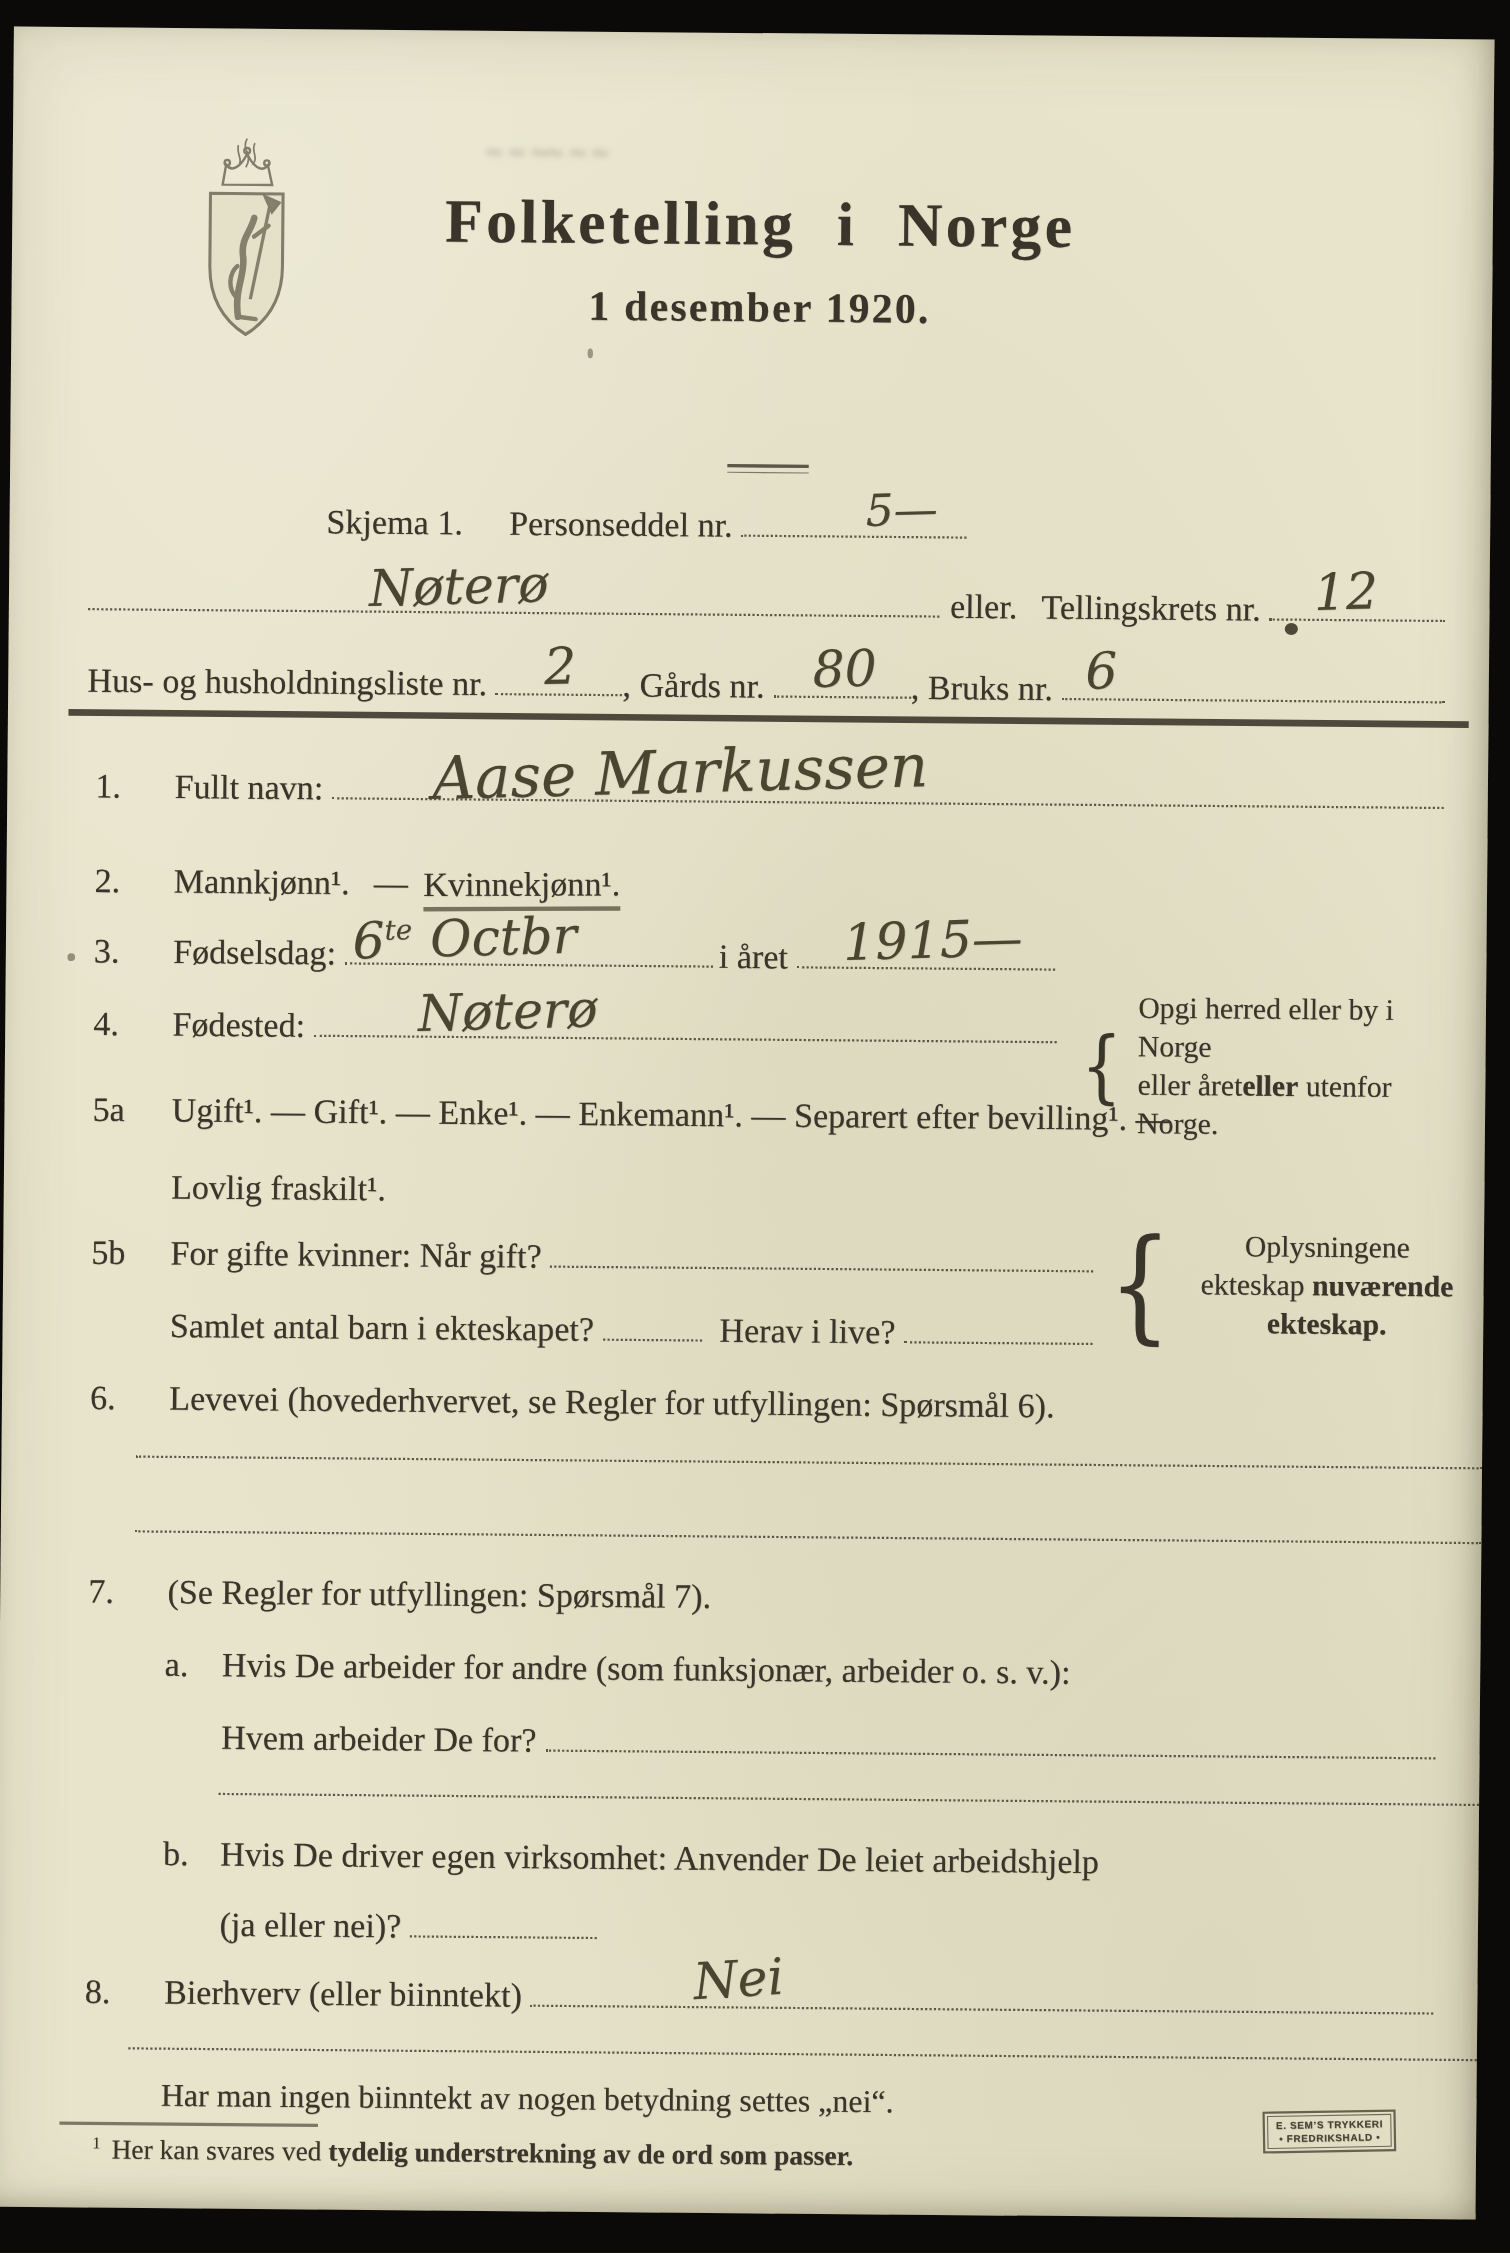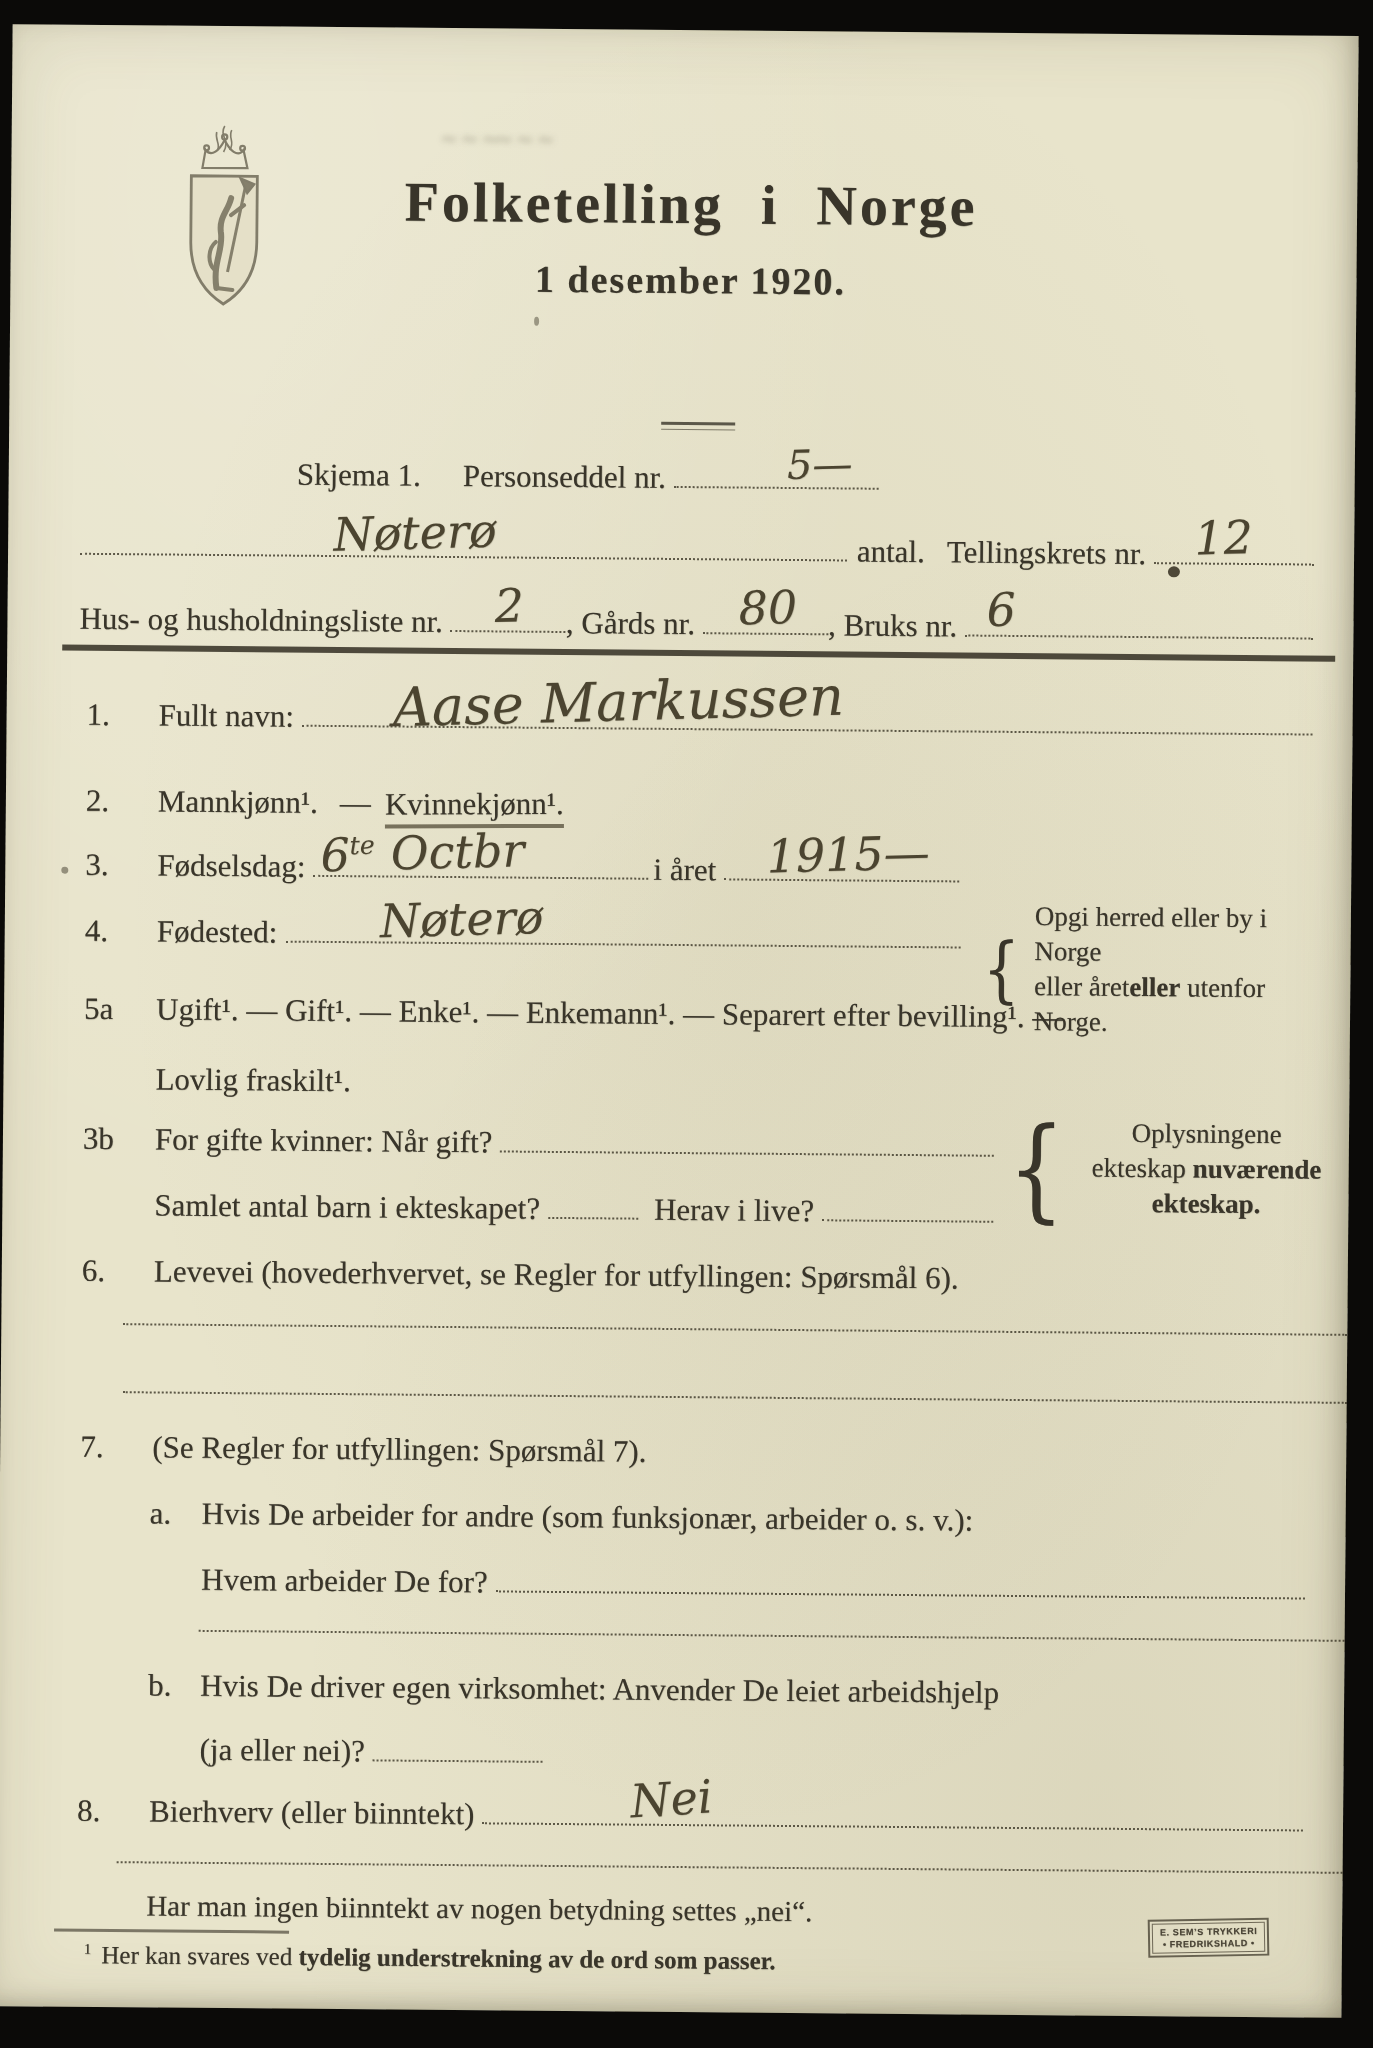--- a/index.html
+++ b/index.html
@@ -86,21 +86,21 @@
     <span class="lbl">Personseddel nr.</span>
     <span class="dots" style="width:205px;">
       <span class="hand hand-md" style="left:55%;bottom:0;">5—</span>
     </span>
   </div>
 
   <div class="row" style="top:502px;left:72px;right:40px;">
     <span class="dots grow">
       <span class="hand hand-lg" style="left:33%;bottom:-4px;">Nøterø</span>
     </span>
-    <span class="lbl" style="margin-left:10px;">antal.</span>
+    <span class="lbl" style="margin-left:10px;">eller.</span>
     <span class="lbl" style="margin-left:14px;">Tellingskrets nr.</span>
     <span class="dots" style="width:160px;">
       <span class="hand hand-lg" style="left:25%;bottom:-2px;">12</span>
     </span>
   </div>
 
   <div class="row" style="top:576px;left:72px;right:40px;">
     <span class="lbl">Hus- og husholdningsliste nr.</span>
     <span class="dots" style="width:115px;">
       <span class="hand hand-lg" style="left:38%;bottom:-2px;">2</span>
@@ -162,21 +162,21 @@
 
   <div class="row" style="top:966px;left:80px;right:28px;">
     <span class="qno">5a</span>
     <span class="lbl">Ugift¹. — Gift¹. — Enke¹. — Enkemann¹. — Separert efter bevilling¹. —</span>
   </div>
   <div class="row" style="top:1036px;left:152px;right:40px;">
     <span class="lbl">Lovlig fraskilt¹.</span>
   </div>
 
   <div class="row" style="top:1096px;left:80px;right:355px;">
-    <span class="qno">3b</span>
+    <span class="qno">5b</span>
     <span class="lbl">For gifte kvinner:  Når gift?</span>
     <span class="dots grow"></span>
   </div>
   <div class="row" style="top:1162px;left:152px;right:355px;">
     <span class="lbl">Samlet antal barn i ekteskapet?</span>
     <span class="dots" style="width:90px;"></span>
     <span class="lbl" style="margin-left:16px;">Herav i live?</span>
     <span class="dots grow"></span>
   </div>
   <div class="sidenote" style="top:1082px;right:18px;width:330px;">

